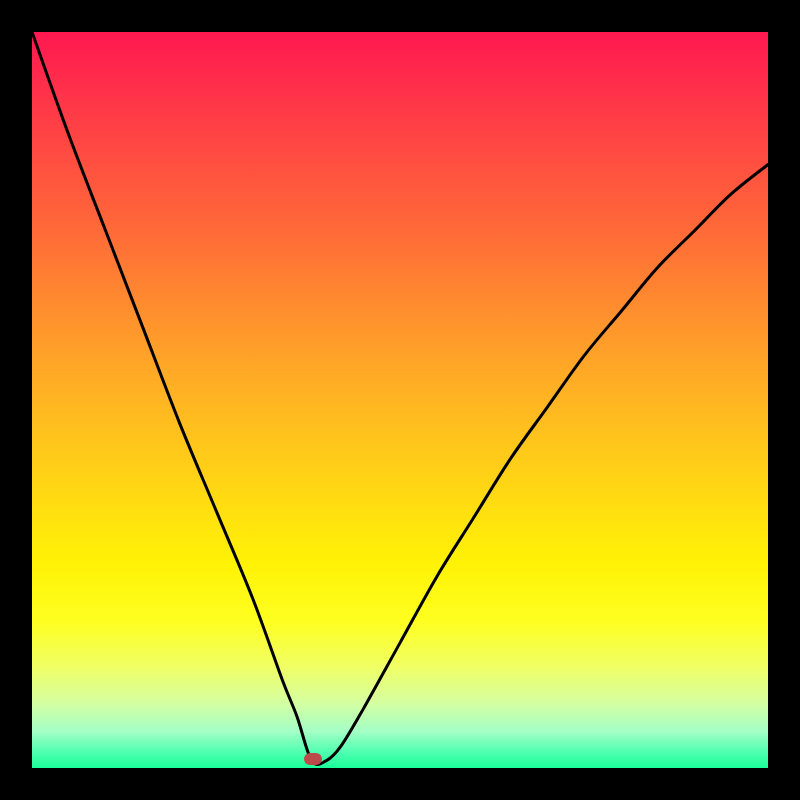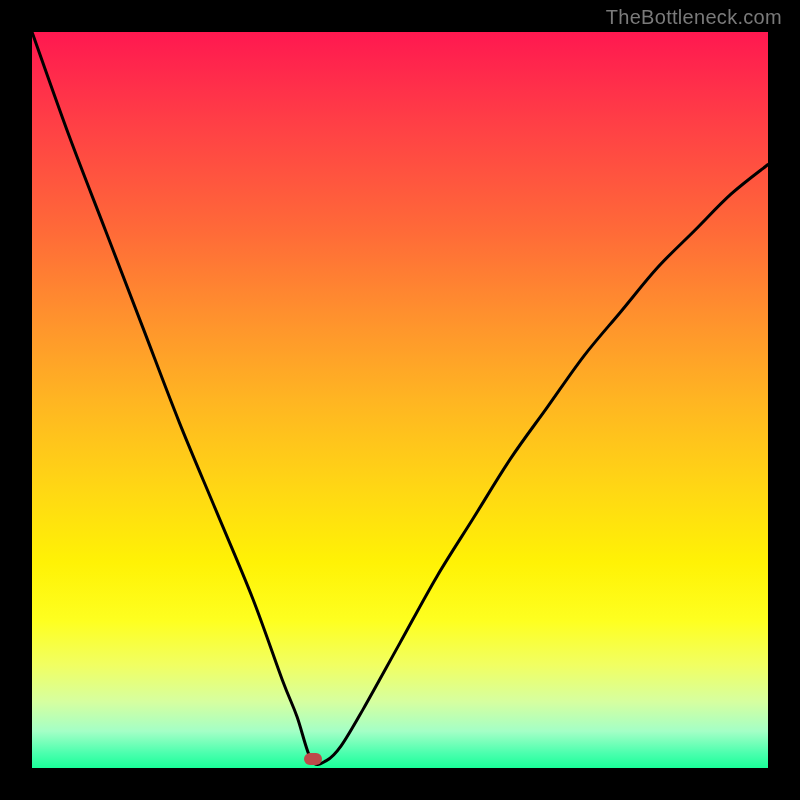--- a/index.html
+++ b/index.html
@@ -74,21 +74,20 @@
     letter-spacing: 0.3px;
     font-weight: 500;
     user-select: none;
   }
 </style>
 </head>
 <body>
 
 <div class="frame">
 
-  <div class="watermark">TheBottleneck.com</div>
 
   <div class="plot-area">
     <div class="gradient-bg"></div>
 
     <svg class="curve-svg" viewBox="0 0 736 736" preserveAspectRatio="none">
       <path fill="none" stroke="#000" stroke-width="3" stroke-linecap="round" stroke-linejoin="round" d="M 0,0 C 6.133333333333334,17.173333333333336 24.53333333333334,69.92 36.800000000000004,103.04 C 49.06666666666667,136.16000000000003 61.33333333333334,166.82666666666668 73.60000000000001,198.72000000000003 C 85.86666666666667,230.61333333333337 98.13333333333333,262.5066666666667 110.39999999999999,294.40000000000003 C 122.66666666666666,326.29333333333335 134.93333333333334,359.41333333333336 147.20000000000002,390.08000000000004 C 159.4666666666667,420.7466666666667 171.73333333333335,448.96000000000004 184,478.40000000000003 C 196.26666666666665,507.84000000000003 209.76,538.5066666666667 220.79999999999998,566.72 C 231.83999999999997,594.9333333333334 242.88,628.0533333333333 250.24,647.68 C 257.6,667.3066666666666 260.0533333333333,670.9866666666666 264.96,684.4799999999999 C 269.8666666666667,697.9733333333332 274.7733333333333,721.28 279.68,728.64 C 284.5866666666667,736 289.49333333333334,731.0933333333334 294.40000000000003,728.64 C 299.30666666666673,726.1866666666666 302.9866666666667,722.5066666666667 309.12,713.92 C 315.25333333333333,705.3333333333333 321.38666666666666,694.2933333333333 331.2,677.12 C 341.0133333333333,659.9466666666667 355.73333333333335,632.96 368,610.88 C 380.26666666666665,588.8 392.53333333333336,565.4933333333333 404.8,544.64 C 417.06666666666666,523.7866666666666 429.3333333333333,505.3866666666666 441.59999999999997,485.75999999999993 C 453.8666666666666,466.13333333333327 466.1333333333334,445.28000000000003 478.40000000000003,426.88000000000005 C 490.6666666666667,408.4800000000001 502.9333333333333,392.53333333333336 515.1999999999999,375.36 C 527.4666666666666,358.18666666666667 539.7333333333333,339.78666666666663 552,323.84 C 564.2666666666667,307.8933333333333 576.5333333333334,294.40000000000003 588.8000000000001,279.68 C 601.0666666666667,264.96 613.3333333333334,249.0133333333333 625.6,235.51999999999995 C 637.8666666666667,222.0266666666666 650.1333333333333,210.98666666666668 662.4,198.72000000000003 C 674.6666666666666,186.45333333333338 686.9333333333333,172.95999999999998 699.1999999999999,161.92 C 711.4666666666666,150.88 729.8666666666667,137.3866666666667 736,132.48000000000005"></path>
     </svg>
 
     <div class="marker" style="left: 38.2%; top: 98.8%;"></div>
   </div>

